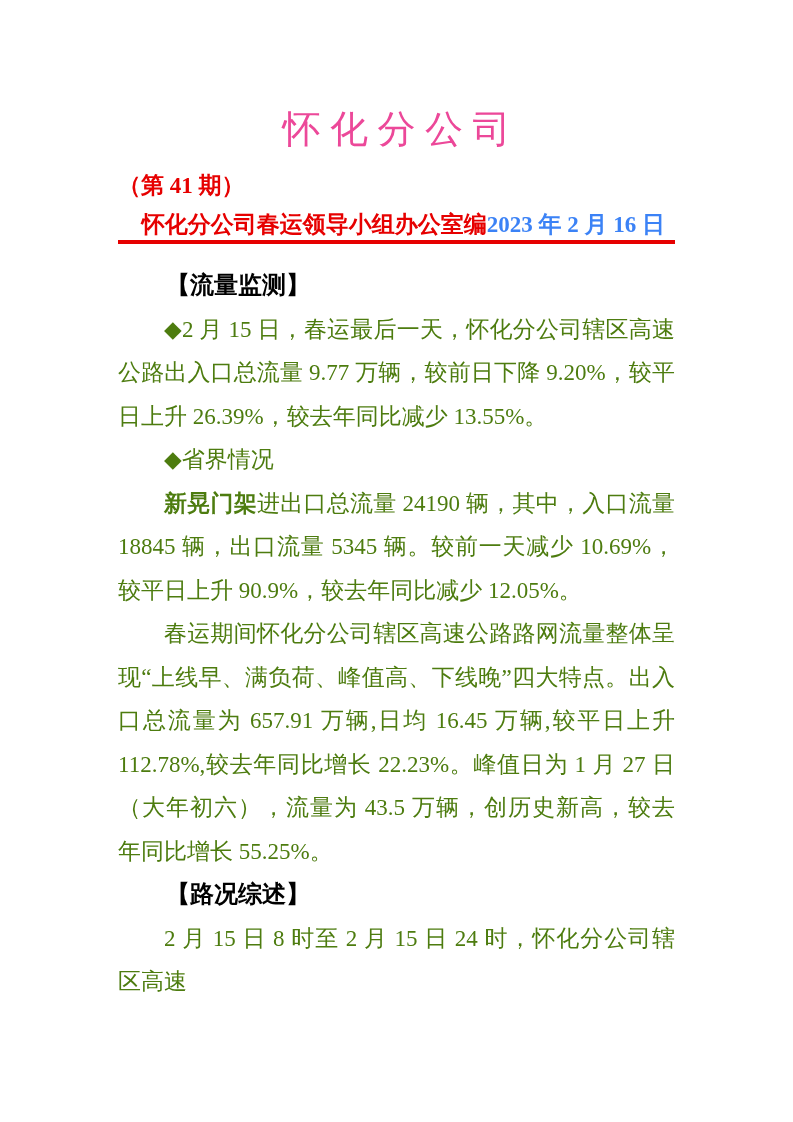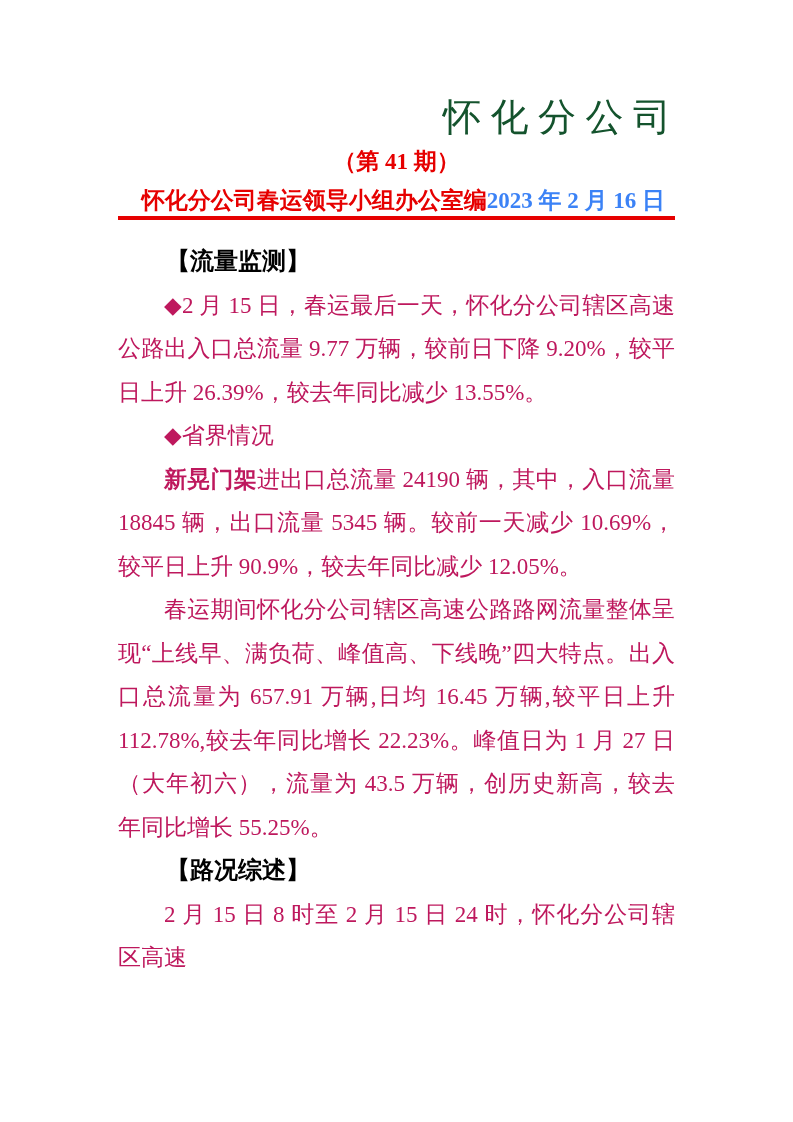--- a/index.html
+++ b/index.html
@@ -9,34 +9,33 @@
     height: 1122px;
     margin: 0 auto;
     background: #ffffff;
     box-sizing: border-box;
     padding: 88px 118px 0 118px;
     font-family: "Liberation Serif", "DejaVu Serif", serif;
     color: #000000;
     overflow: hidden;
   }
   .title {
-    margin: 4px;
+    margin: 16px;
     font-size: 38px;
     line-height: 50px;
     font-weight: normal;
-    text-align: right;
-    color: #14532d;
+    text-align: center;
+    color: #ec4899;
     white-space: nowrap;
   }
   .issue {
     margin: 0;
     font-size: 23px;
     line-height: 32px;
     font-weight: bold;
-    text-align: center;
     color: #e60000;
   }
   .masthead {
     margin-top: 8px;
     display: flex;
     justify-content: flex-end;
     align-items: baseline;
     font-size: 23px;
     line-height: 30px;
   }
@@ -55,21 +54,21 @@
     font-weight: bold;
     text-indent: 2em;
     color: #000000;
   }
   .para {
     margin: 0;
     font-size: 23px;
     line-height: 43.5px;
     text-indent: 2em;
     text-align: justify;
-    color: #be185d;
+    color: #4d7c0f;
   }
   .para.subhead { font-weight: normal; }
   .para strong { font-weight: bold; }
 </style>
 </head>
 <body>
 
 <div class="page">
 
   <header>

